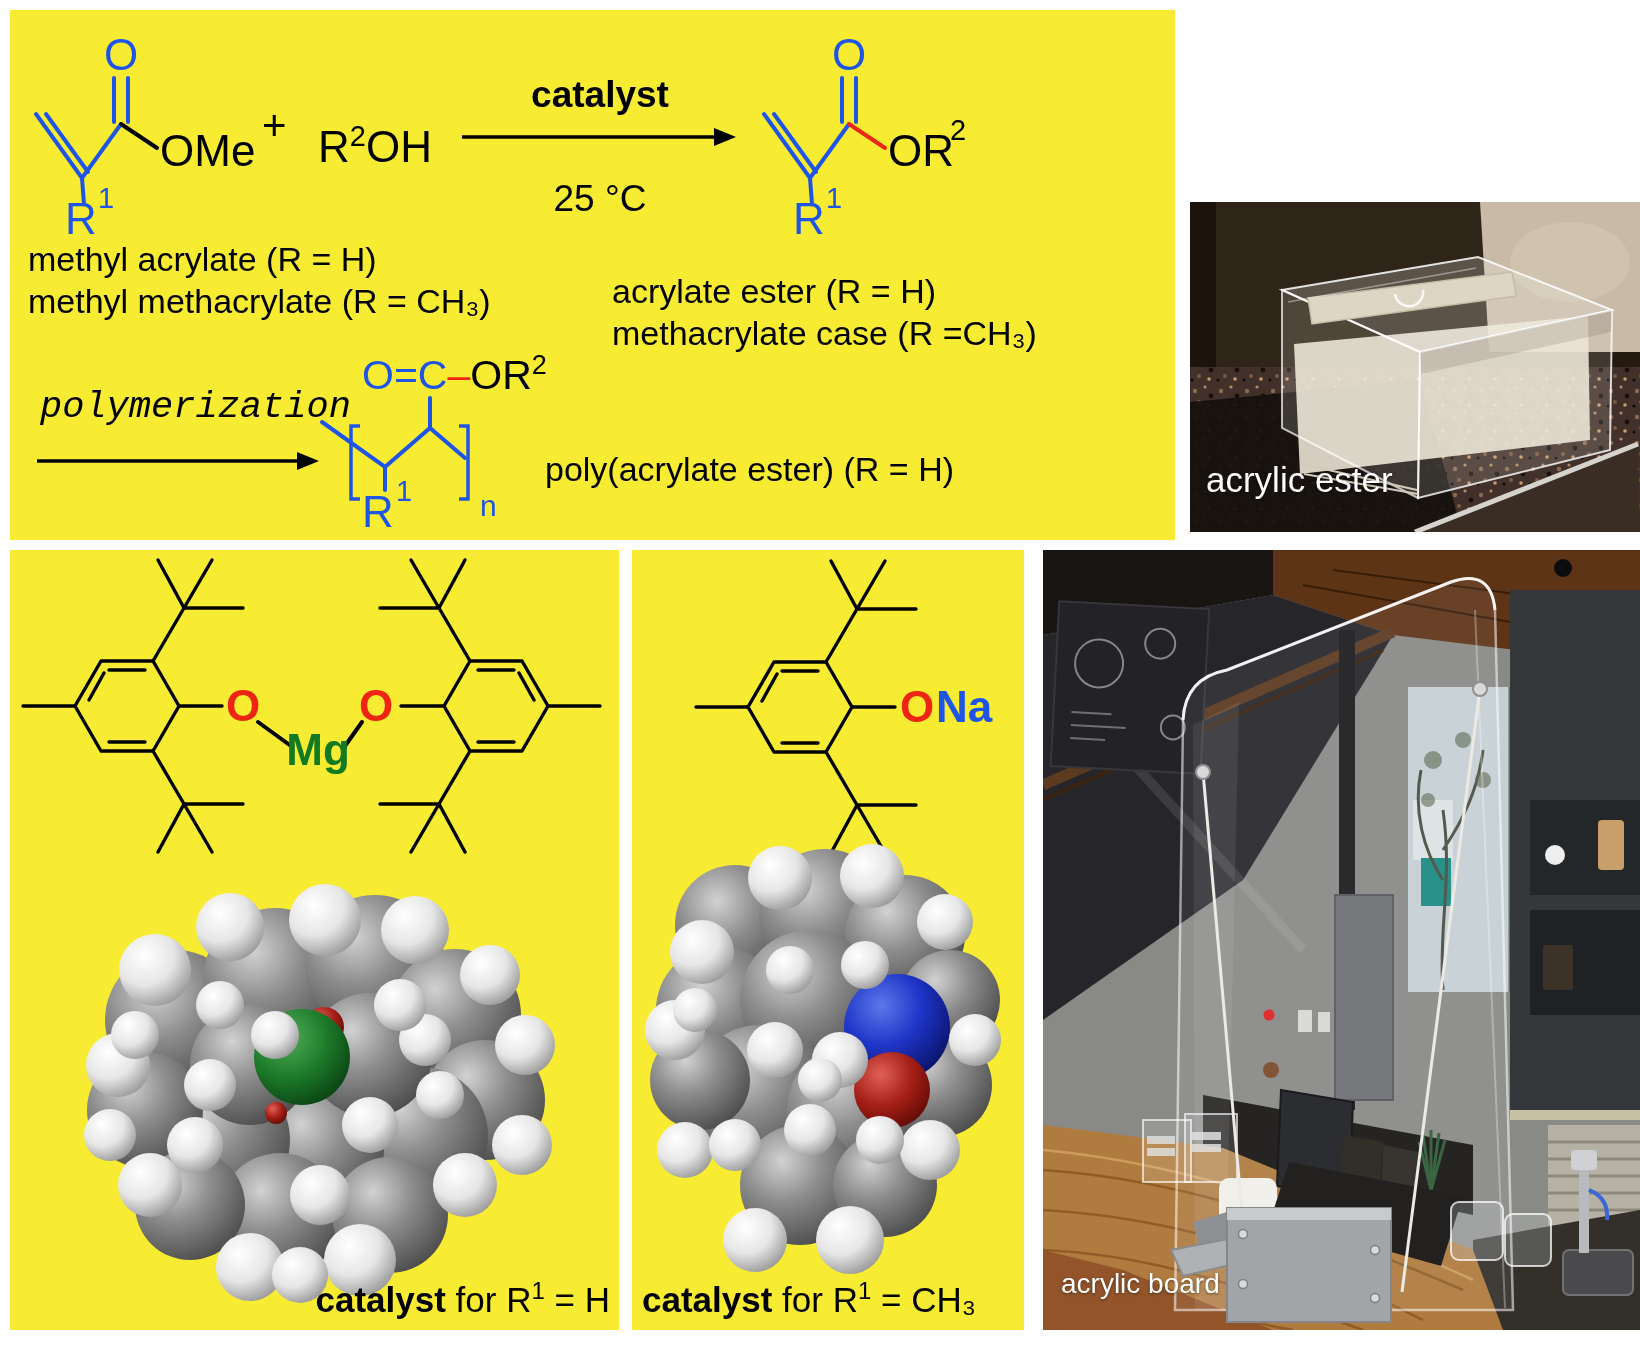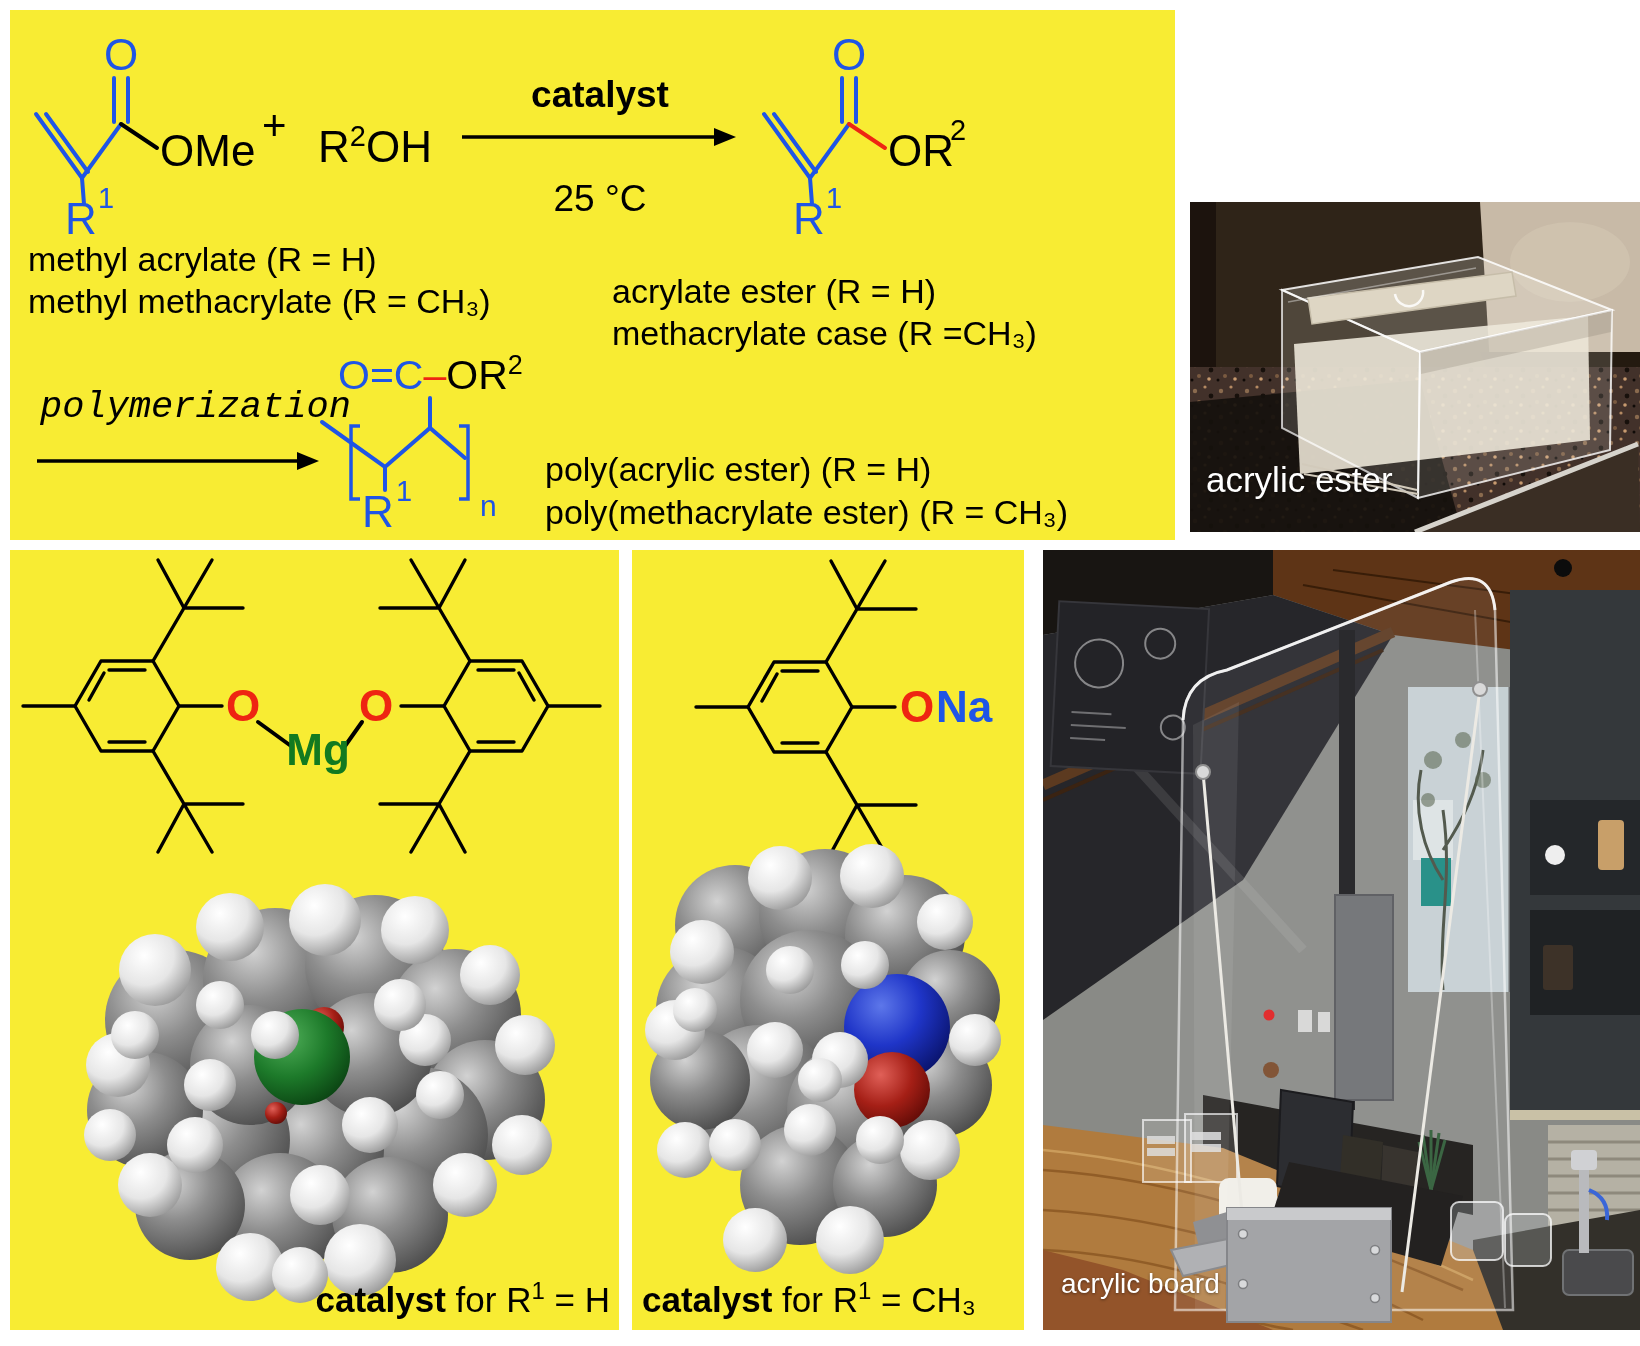--- a/index.html
+++ b/index.html
@@ -123,36 +123,35 @@
     <div>acrylate ester (R = H)</div>
     <div>methacrylate case (R =CH₃)</div>
   </div>
 
   <div class="abs" style="left:30px;top:376px;font-style:italic;font-size:37px;font-family:Liberation Mono, monospace;">polymerization</div>
   <svg class="abs" style="left:25px;top:440px;" width="290" height="22" viewBox="0 0 290 22">
     <line x1="2" y1="11" x2="266" y2="11" stroke="#000" stroke-width="3.5"></line>
     <polygon points="262,2 284,11 262,20" fill="#000"></polygon>
   </svg>
 
-  <div class="abs" style="left:328px;top:340px;font-size:41px;white-space:nowrap;"><span class="blue">O</span><span class="blue">=</span><span class="blue">C</span><span class="red">–</span><span class="blk">OR</span><sup class="blk" style="font-size:27px;">2</sup></div>
+  <div class="abs" style="left:352px;top:340px;font-size:41px;white-space:nowrap;"><span class="blue">O</span><span class="blue">=</span><span class="blue">C</span><span class="red">–</span><span class="blk">OR</span><sup class="blk" style="font-size:27px;">2</sup></div>
 
   <svg class="abs" style="left:290px;top:388px;" width="220" height="150" viewBox="0 0 220 150">
     <path class="bond-b" d="M130,0 L130,30"></path>
     <path class="bond-b" d="M22,24 L85,69 L130,30 L165,60"></path>
     <path class="bond-b" d="M85,69 L85,92"></path>
     <path d="M60,28 h-9 v73 h9" stroke="#1F55E6" stroke-width="3.5" fill="none"></path>
     <path d="M159,28 h9 v73 h-9" stroke="#1F55E6" stroke-width="3.5" fill="none"></path>
     <text class="blue" x="180" y="118" font-size="30">n</text>
     <text class="atom blue" x="78" y="129" text-anchor="middle">R</text>
     <text class="sup blue" x="96" y="103">1</text>
   </svg>
 
   <div class="abs cap" style="left:535px;top:438px;line-height:43px;">
-    <div>poly(acrylic ester) (R = H)</div>
-    <div>poly(methacrylate ester) (R = CH₃)</div>
+    <div>poly(acrylate ester) (R = H)</div>
   </div>
 </div>
 
 <div class="abs" id="photo-case" style="left:1190px;top:202px;width:450px;height:330px;overflow:hidden;background:#2f2418;">
   <svg width="450" height="330" viewBox="0 0 450 330">
     <rect x="0" y="0" width="290" height="175" fill="#2f2418"></rect>
     <rect x="0" y="0" width="26" height="260" fill="#1c130d"></rect>
     <polygon points="290,0 450,0 450,150 300,162" fill="#c8baa7"></polygon>
     <ellipse cx="380" cy="60" rx="60" ry="40" fill="#d6c9b6" opacity="0.5"></ellipse>
     <polygon points="290,150 450,150 450,186 300,176" fill="#241a10"></polygon>

